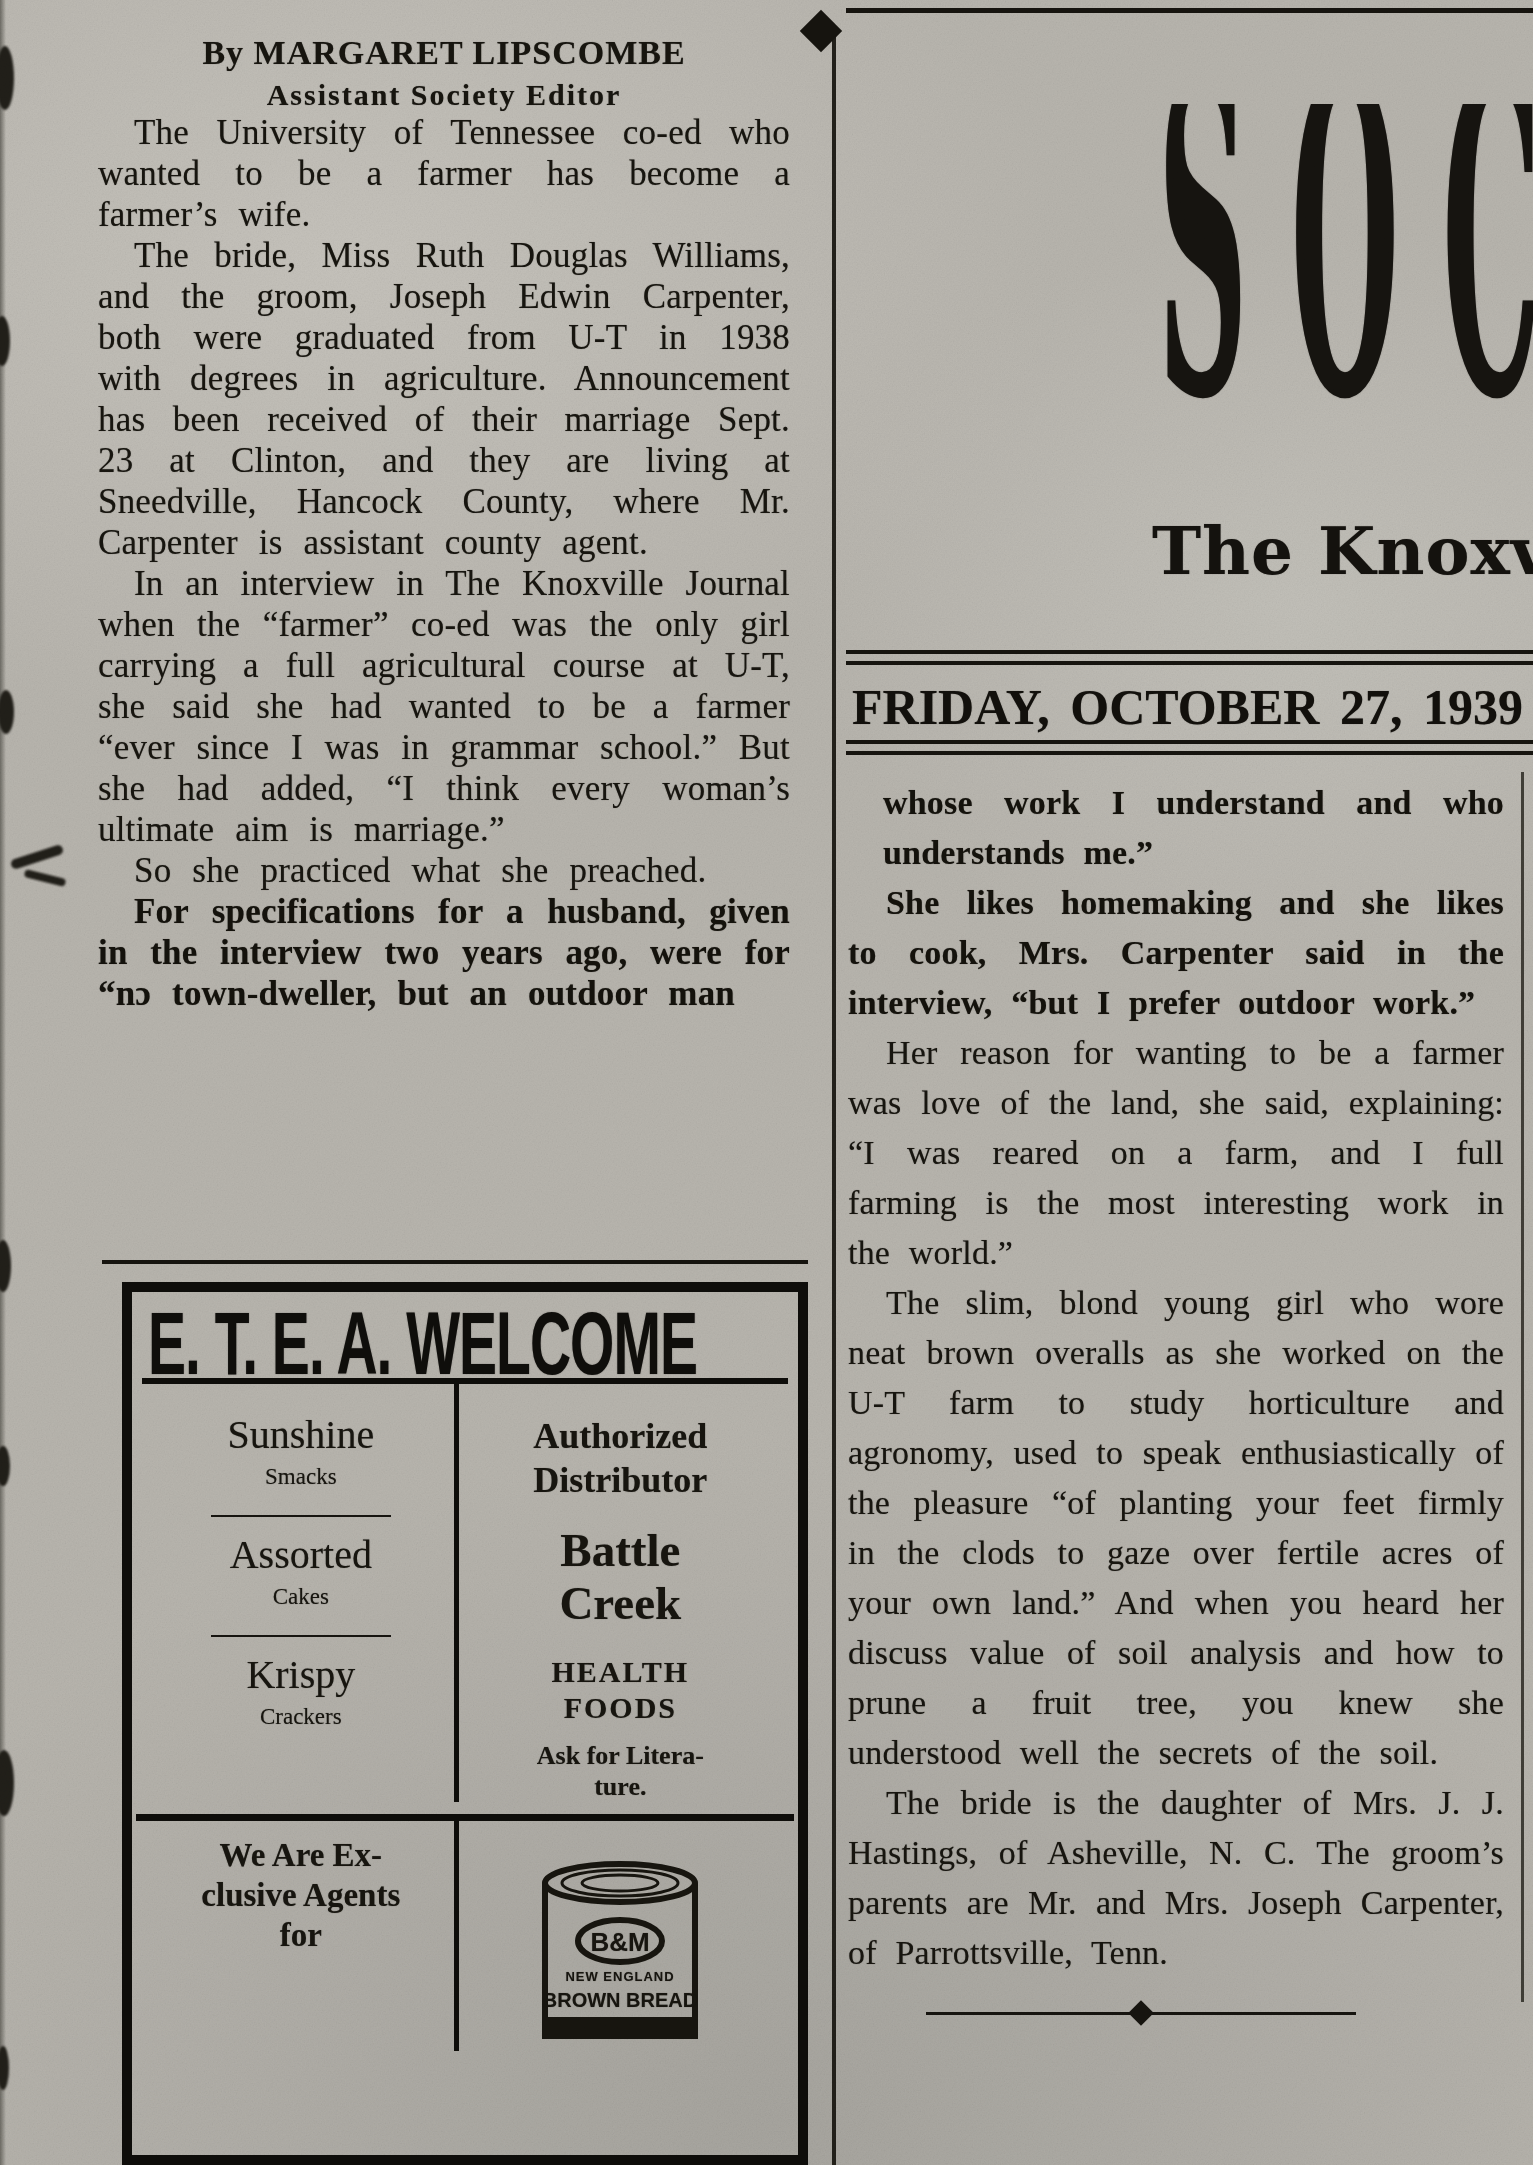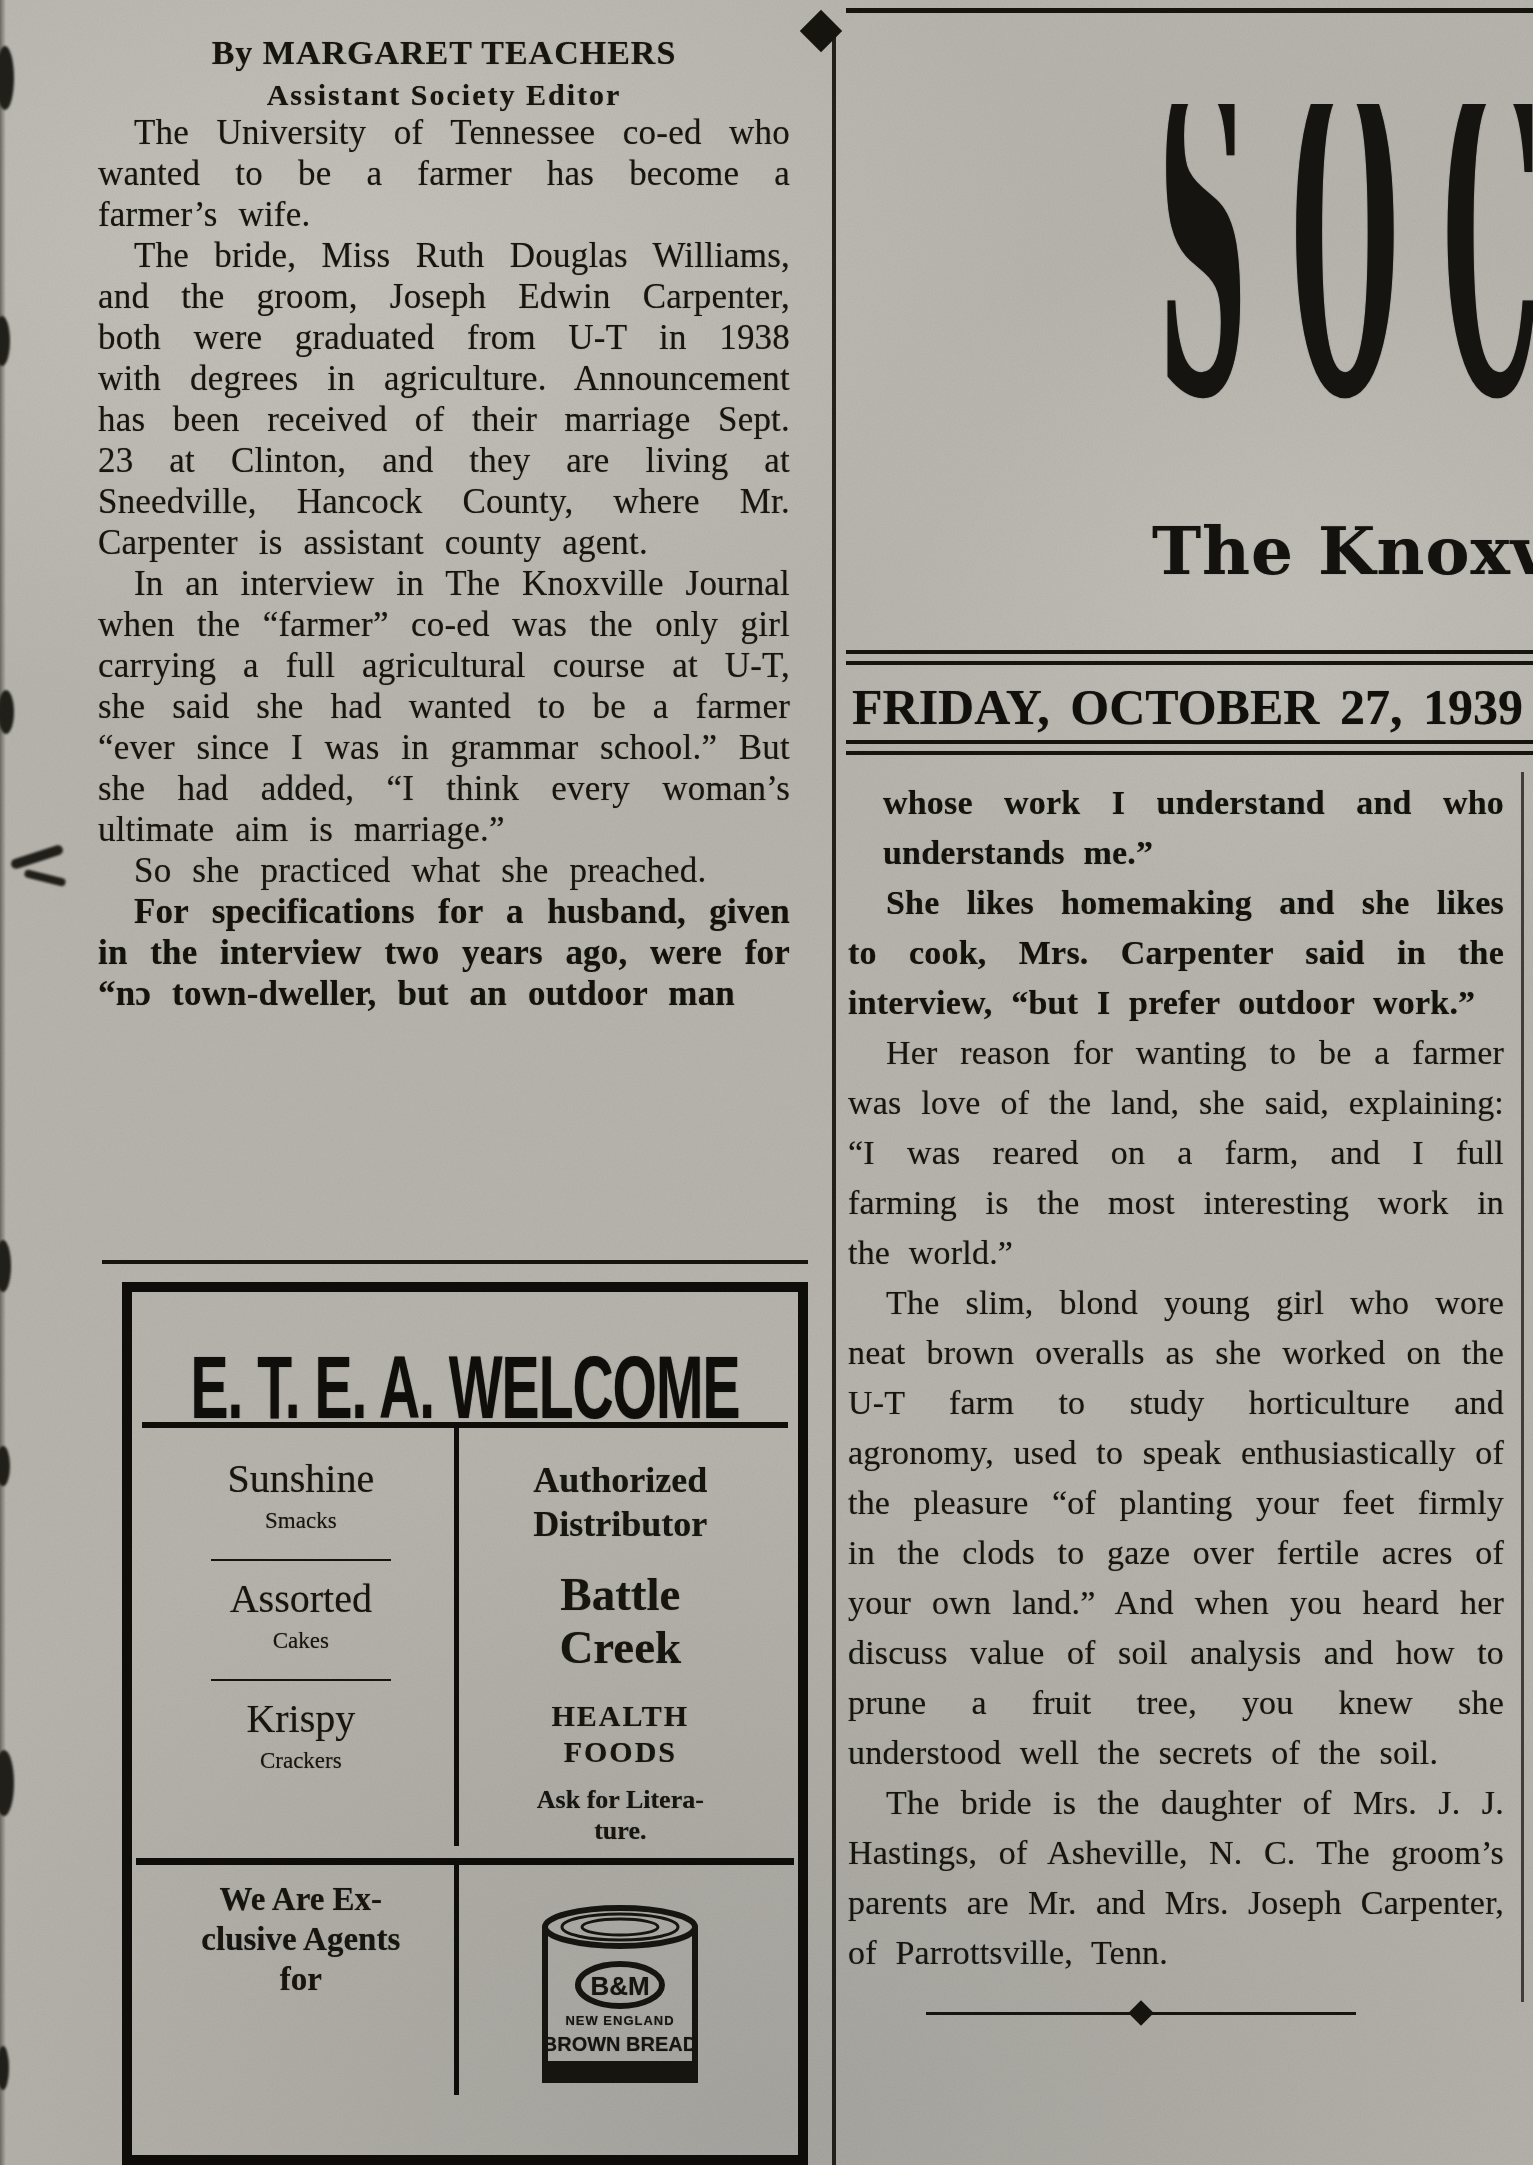--- a/index.html
+++ b/index.html
@@ -28,21 +28,21 @@
   .byline-title{font-size:30px;font-weight:bold;text-align:center;margin-top:6px;letter-spacing:2px;}
   .body-p{font-size:35px;line-height:41px;text-align:justify;text-indent:36px;margin:0;
     word-spacing:12px;letter-spacing:.2px;}
   .left-col .body-p:first-of-type{margin-top:0;}
   .body-start{margin-top:20px;}
   .bold{font-weight:bold;color:#14120c;}
   .rule-above-ad{position:absolute;left:102px;top:1260px;width:706px;height:4px;background:#16140f;}
   
   .ad{position:absolute;left:122px;top:1282px;width:686px;height:883px;
     border:10px solid #0e0d0a;box-sizing:border-box;padding:0 16px;overflow:hidden;}
-  .ad-headline{margin-top:44px;text-align:center;font-family:"Liberation Sans",sans-serif;
+  .ad-headline{text-align:left;font-family:"Liberation Sans",sans-serif;
     font-weight:bold;font-size:57px;letter-spacing:-1px;white-space:nowrap;color:#0f0e0b;}
   .ad-headline>span{display:inline-block;transform:scaleY(1.55);transform-origin:center top;}
   .ad-intro{margin:52px 6px 0;font-weight:bold;font-size:28px;line-height:40px;
     text-align:justify;word-spacing:9px;}
   .ad-hr{height:6px;background:#0e0d0a;margin:20px -6px 0;}
   .ad-cols{display:flex;min-height:338px;}
   .ad-col{box-sizing:border-box;padding-top:30px;text-align:center;}
   .ad-col-left{width:49%;border-right:5px solid #0e0d0a;}
   .ad-col-right{flex:1;text-align:center;}
   .ad-prod{font-weight:normal;font-size:23px;line-height:42px;}
@@ -98,21 +98,21 @@
   <div class="blob" style="left:-4px;top:1446px;width:14px;height:40px;"></div>
   <div class="blob" style="left:-6px;top:1750px;width:20px;height:66px;"></div>
   <div class="blob" style="left:-3px;top:2046px;width:12px;height:44px;"></div>
 
   <div class="col-divider"></div>
   <div class="top-rule"></div>
   <div class="diamond"></div>
   <div class="right-edge-rule"></div>
 
   <div class="left-col">
-    <div class="byline">By MARGARET TEACHERS</div>
+    <div class="byline">By MARGARET LIPSCOMBE</div>
     <div class="byline-title">Assistant Society Editor</div>
     <p class="body-p body-start">The University of Tennessee co-ed who wanted to be a farmer has become a farmer’s wife.</p>
     <p class="body-p">The bride, Miss Ruth Douglas Williams, and the groom, Joseph Edwin Carpenter, both were graduated from U-T in 1938 with degrees in agriculture. Announcement has been received of their marriage Sept. 23 at Clinton, and they are living at Sneedville, Hancock County, where Mr. Carpenter is assistant county agent.</p>
     <p class="body-p">In an interview in The Knoxville Journal when the “farmer” co-ed was the only girl carrying a full agricultural course at U-T, she said she had wanted to be a farmer “ever since I was in grammar school.” But she had added, “I think every woman’s ultimate aim is marriage.”</p>
     <p class="body-p">So she practiced what she preached.</p>
     <p class="body-p bold">For specifications for a husband, given in the interview two years ago, were for “nɔ town-dweller, but an outdoor man</p>
   </div>
 
   <div class="rule-above-ad"></div>
 

